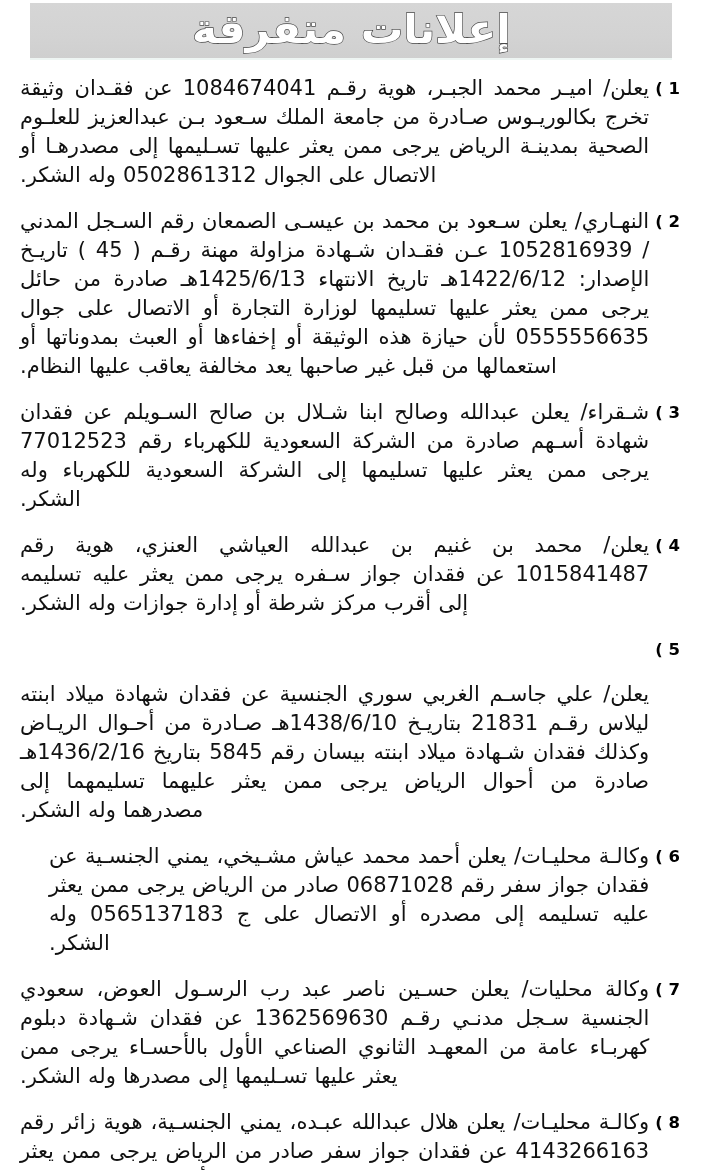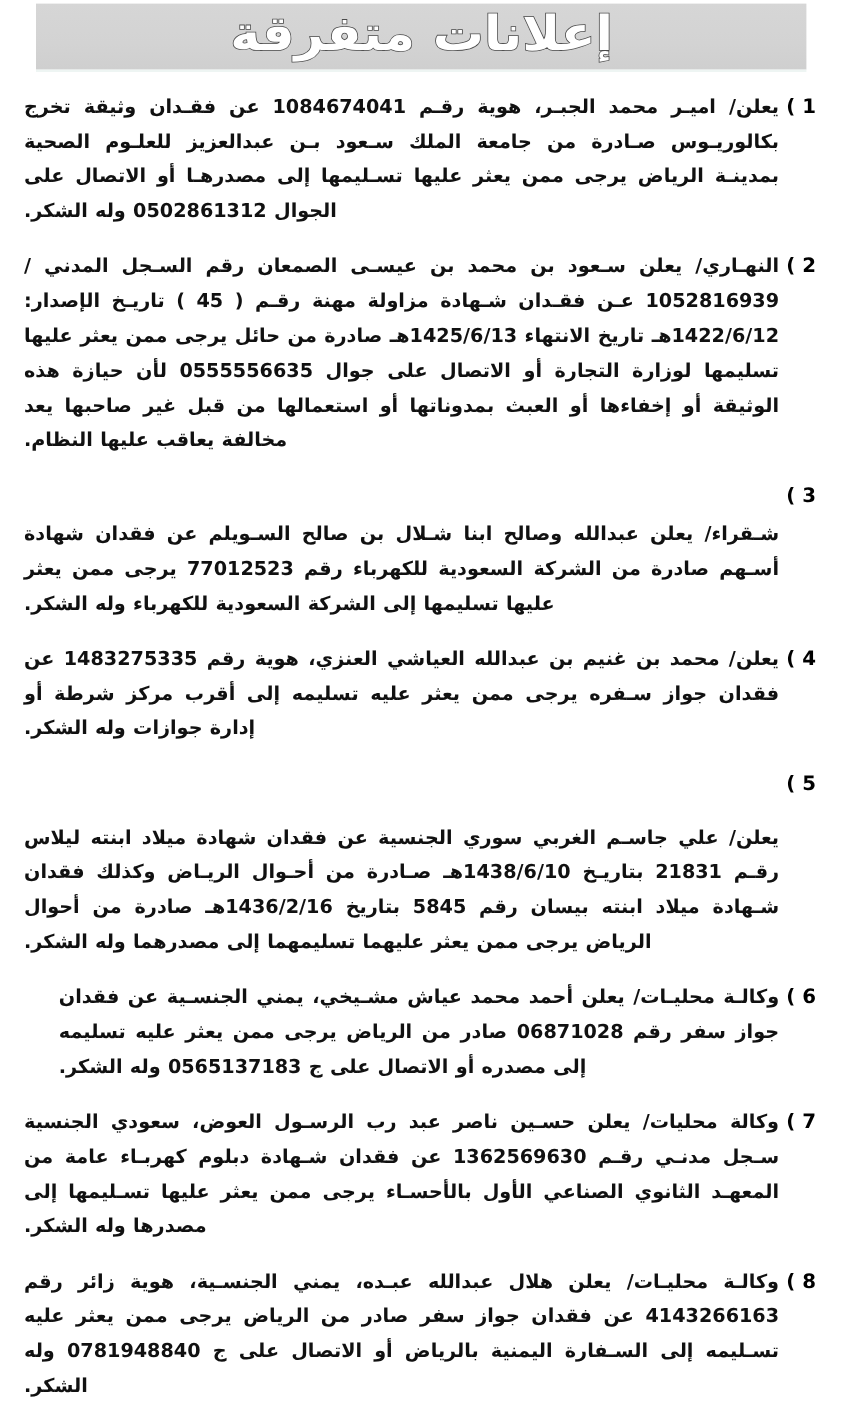--- a/index.html
+++ b/index.html
@@ -75,33 +75,33 @@
     font-size: 16.5px;
     font-weight: 600;
     line-height: 29px;
     padding-left: 6px;
     white-space: nowrap;
     color: #000;
   }
 
   .ad-text {
     flex: 1 1 auto;
-    font-size: 16px;
+    font-size: 21px;
     line-height: 29px;
-    font-weight: 700;
+    font-weight: 400;
     text-align: justify;
     text-align-last: left;
     word-spacing: 0.5px;
     color: #111;
   }
 
   
   .ad-item[data-index="0"] .ad-text { letter-spacing: 0.15px; }
   .ad-item[data-index="1"] .ad-text { letter-spacing: 0.05px; }
-  .ad-item[data-index="2"] .ad-text { letter-spacing: 0.2px; margin-top: 32px; }
+  .ad-item[data-index="2"] .ad-text { letter-spacing: 0.2px; }
   .ad-item[data-index="3"] .ad-text { letter-spacing: 0.2px; }
   .ad-item[data-index="4"] .ad-text { letter-spacing: 0.1px; margin-top: 45px; }
   .ad-item[data-index="5"] .ad-text { letter-spacing: 0.15px; margin-left: 29px; }
   .ad-item[data-index="6"] .ad-text { letter-spacing: 0.1px; }
   .ad-item[data-index="7"] .ad-text { letter-spacing: 0.1px; }
 </style>
 </head>
 <body>
 
 <div class="page">
@@ -122,21 +122,21 @@
       <span class="ad-text">النهـاري/ يعلن سـعود بن محمد بن عيسـى الصمعان رقم السـجل المدني / 1052816939 عـن فقـدان شـهادة مزاولة مهنة رقـم ( 45 ) تاريـخ الإصدار: 1422/6/12هـ تاريخ الانتهاء 1425/6/13هـ صادرة من حائل يرجى ممن يعثر عليها تسليمها لوزارة التجارة أو الاتصال على جوال 0555556635 لأن حيازة هذه الوثيقة أو إخفاءها أو العبث بمدوناتها أو استعمالها من قبل غير صاحبها يعد مخالفة يعاقب عليها النظام.</span>
     </div>
 
     <div class="ad-item" data-index="2">
       <span class="ad-number">3 )</span>
       <span class="ad-text">شـقراء/ يعلن عبدالله وصالح ابنا شـلال بن صالح السـويلم عن فقدان شهادة أسـهم صادرة من الشركة السعودية للكهرباء رقم 77012523 يرجى ممن يعثر عليها تسليمها إلى الشركة السعودية للكهرباء وله الشكر.</span>
     </div>
 
     <div class="ad-item" data-index="3">
       <span class="ad-number">4 )</span>
-      <span class="ad-text">يعلن/ محمد بن غنيم بن عبدالله العياشي العنزي، هوية رقم 1483275335 عن فقدان جواز سـفره يرجى ممن يعثر عليه تسليمه إلى أقرب مركز شرطة أو إدارة جوازات وله الشكر.</span>
+      <span class="ad-text">يعلن/ محمد بن غنيم بن عبدالله العياشي العنزي، هوية رقم 1015841487 عن فقدان جواز سـفره يرجى ممن يعثر عليه تسليمه إلى أقرب مركز شرطة أو إدارة جوازات وله الشكر.</span>
     </div>
 
     <div class="ad-item" data-index="4">
       <span class="ad-number">5 )</span>
       <span class="ad-text">يعلن/ علي جاسـم الغربي سوري الجنسية عن فقدان شهادة ميلاد ابنته ليلاس رقـم 21831 بتاريـخ 1438/6/10هـ صـادرة من أحـوال الريـاض وكذلك فقدان شـهادة ميلاد ابنته بيسان رقم 5845 بتاريخ 1436/2/16هـ صادرة من أحوال الرياض يرجى ممن يعثر عليهما تسليمهما إلى مصدرهما وله الشكر.</span>
     </div>
 
     <div class="ad-item" data-index="5">
       <span class="ad-number">6 )</span>
       <span class="ad-text">وكالـة محليـات/ يعلن أحمد محمد عياش مشـيخي، يمني الجنسـية عن فقدان جواز سفر رقم 06871028 صادر من الرياض يرجى ممن يعثر عليه تسليمه إلى مصدره أو الاتصال على ج 0565137183 وله الشكر.</span>

